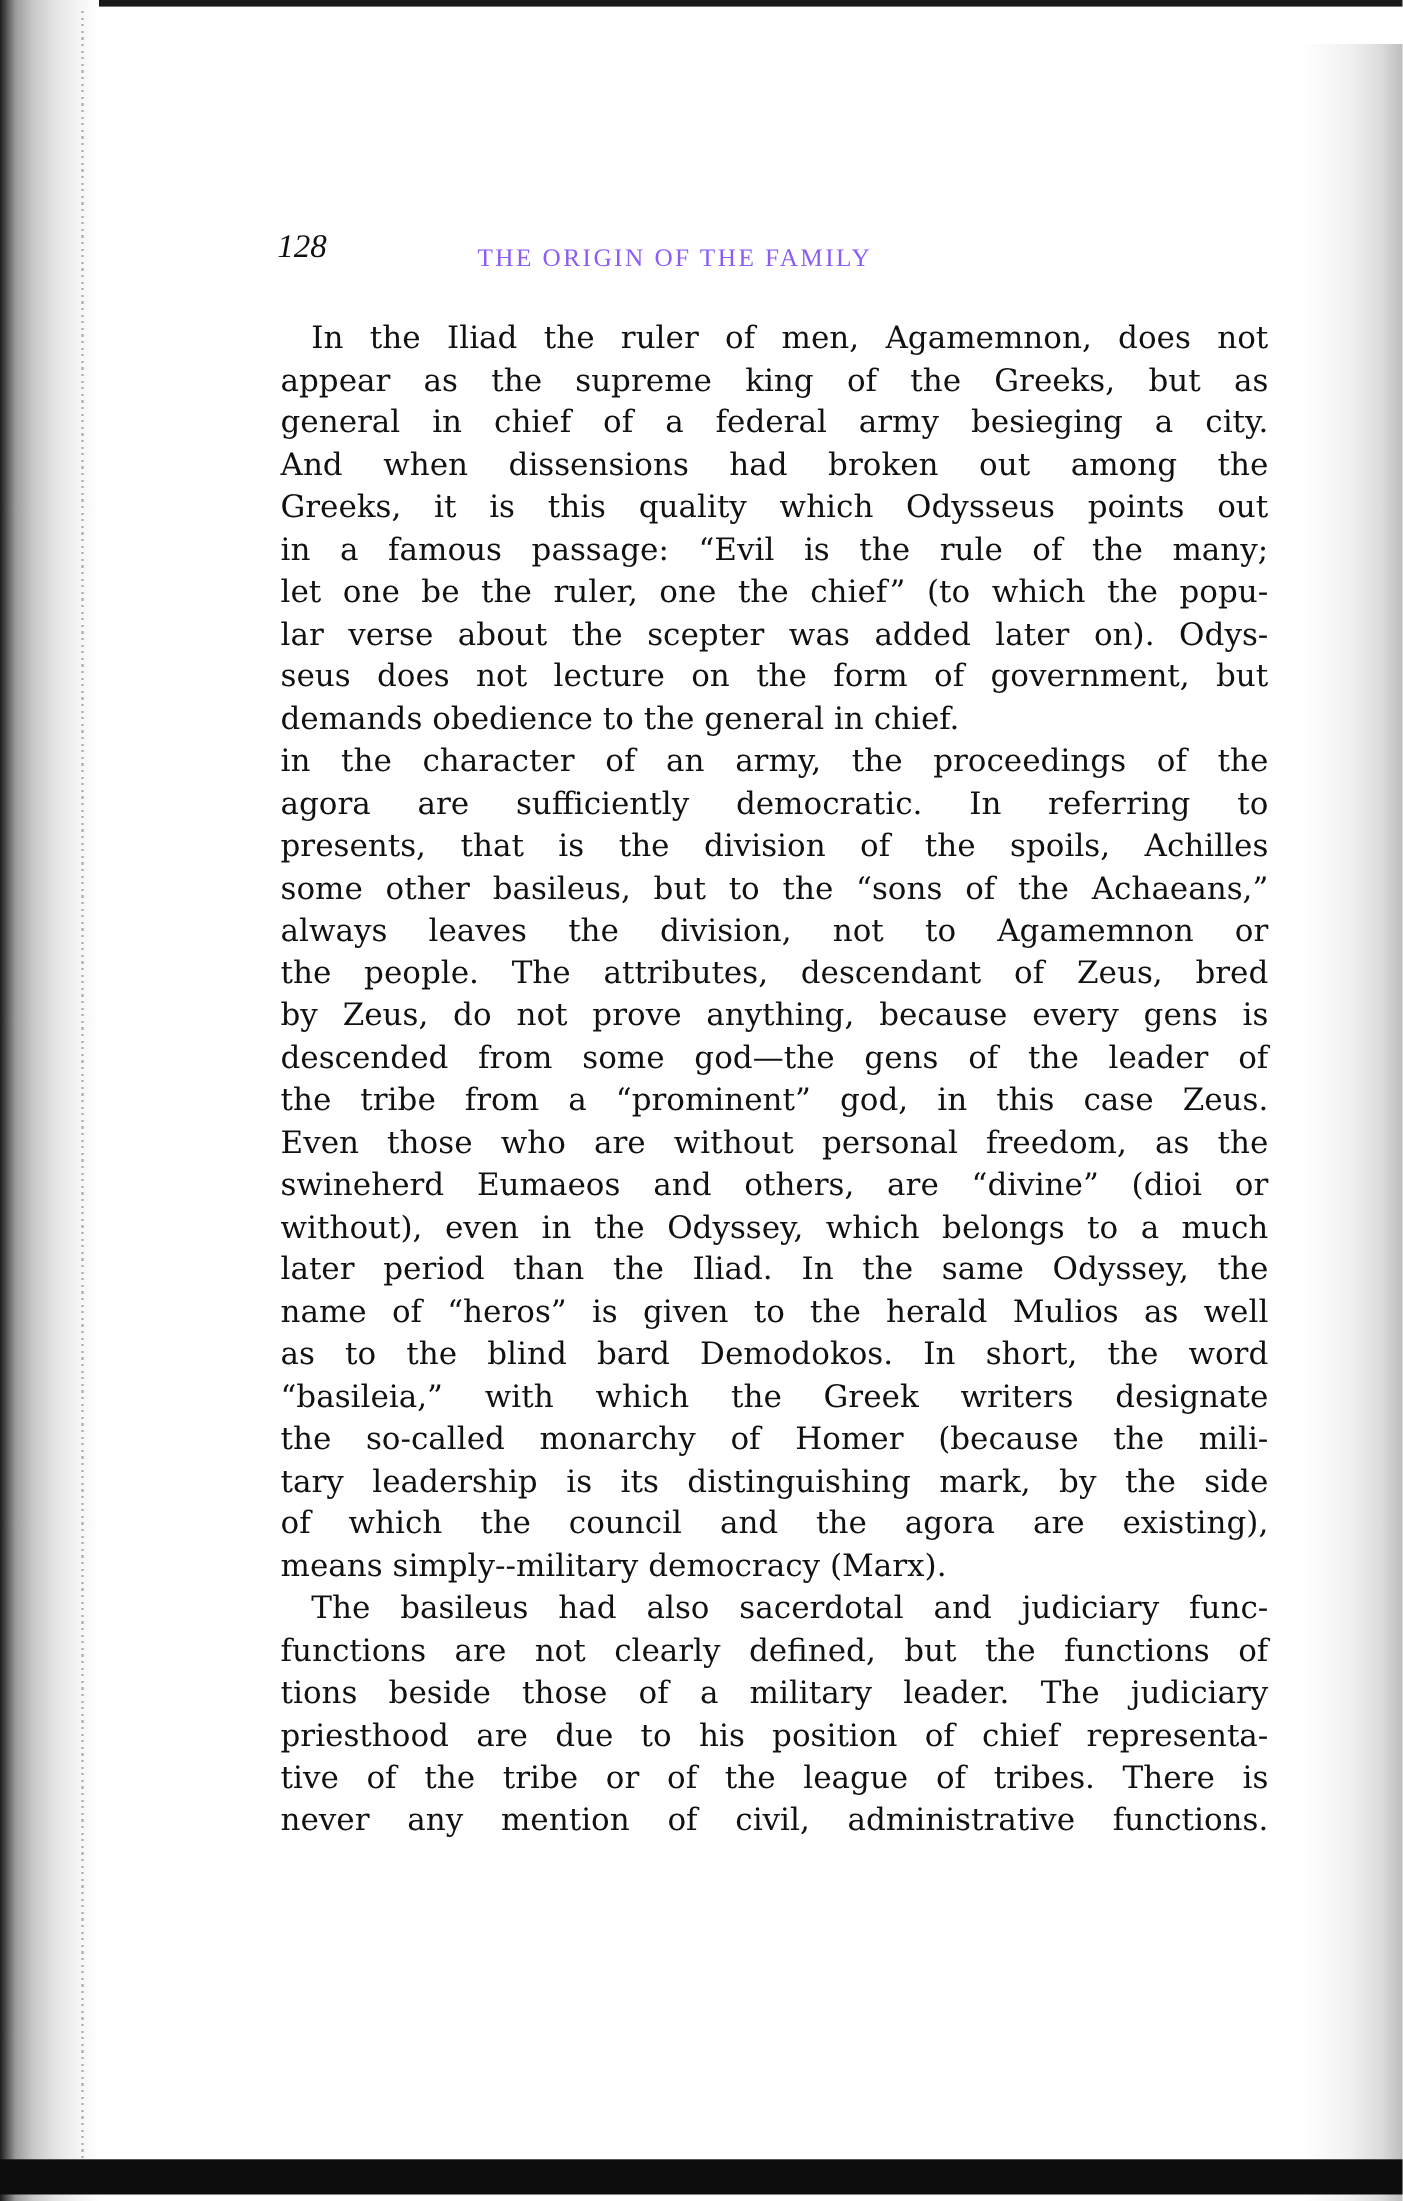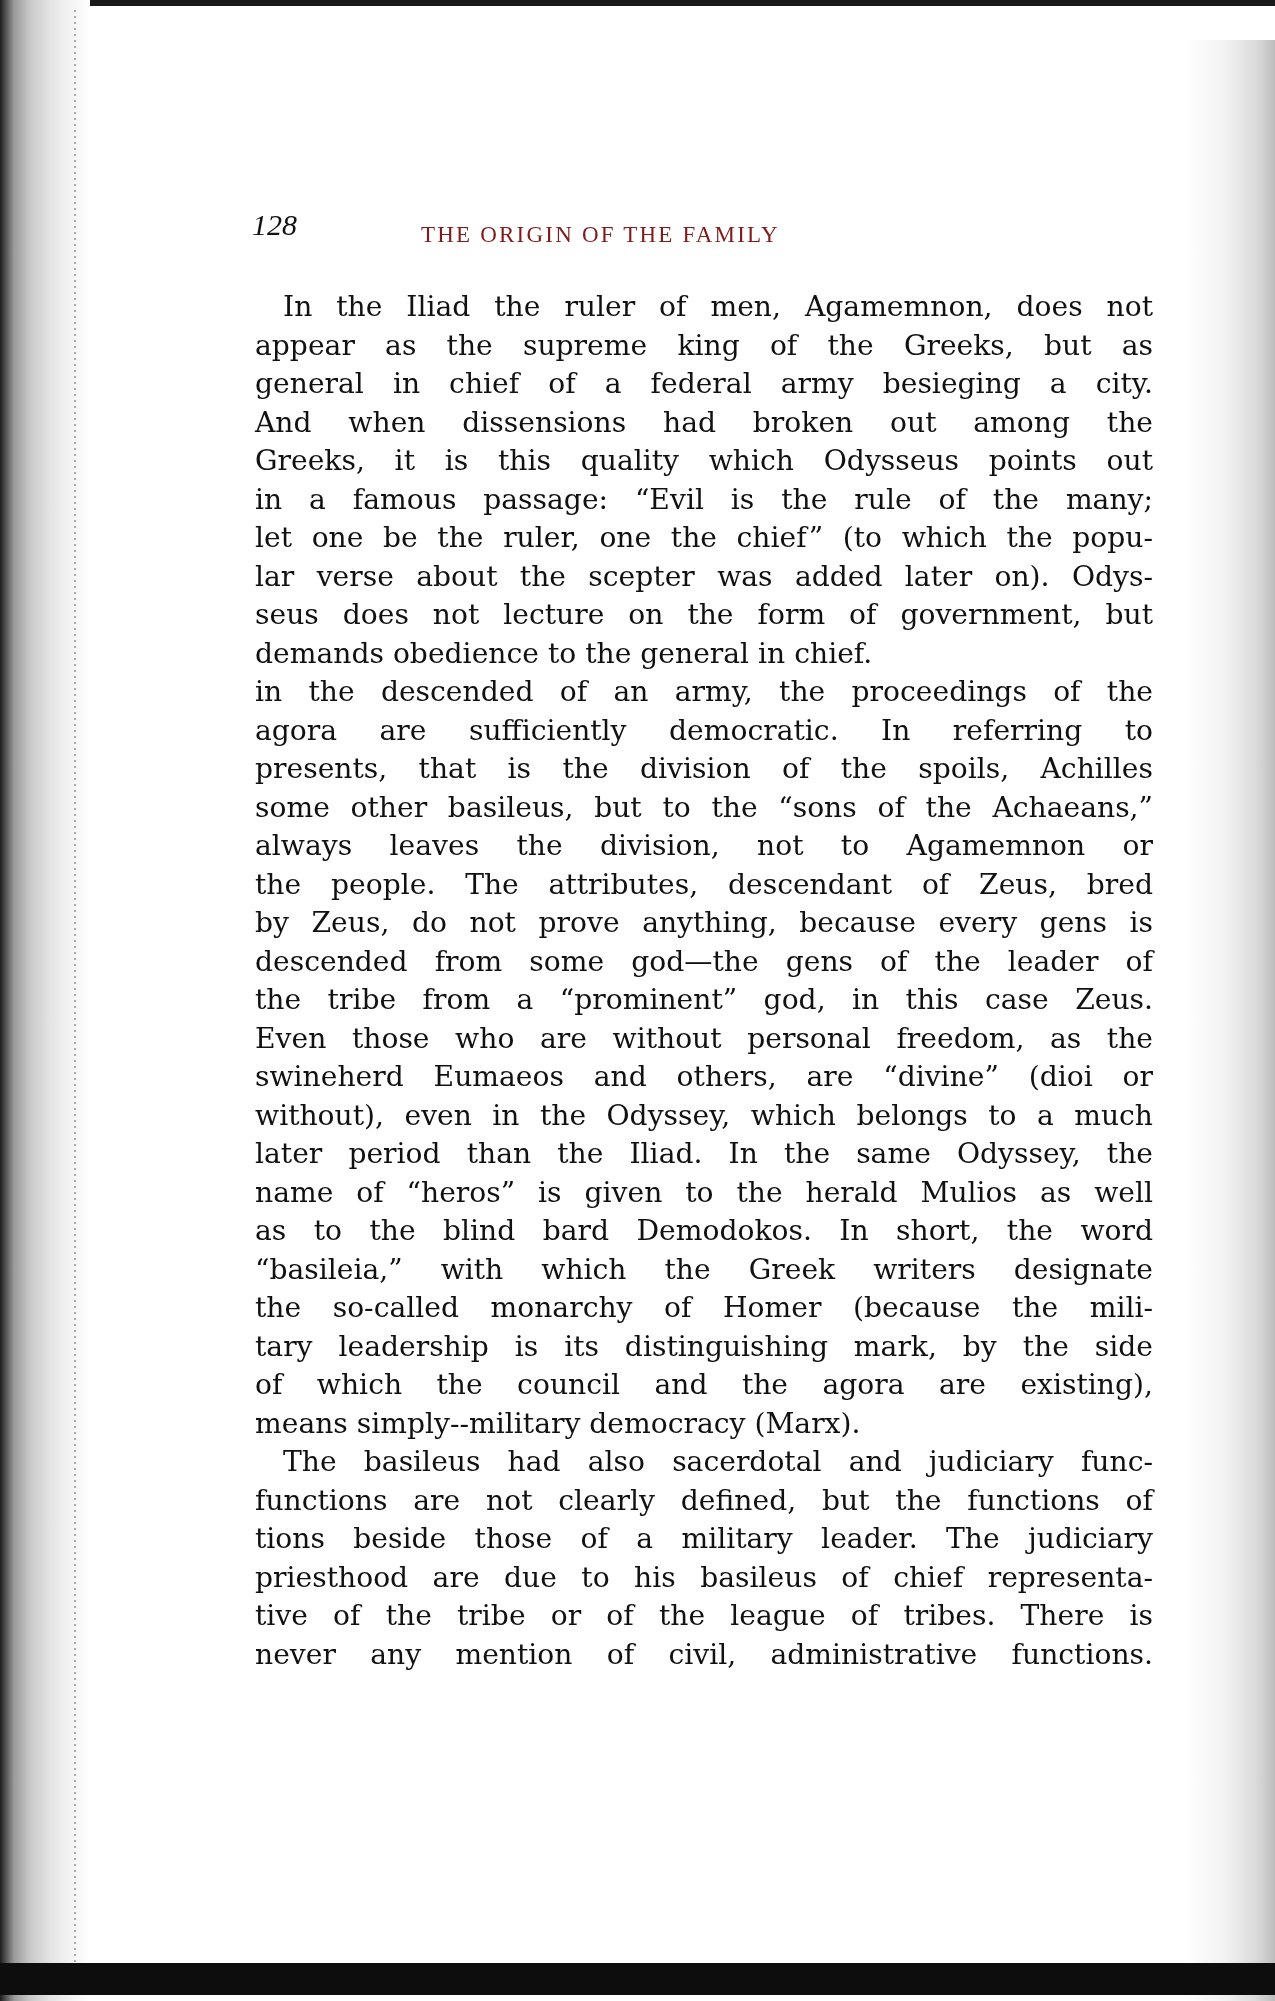--- a/index.html
+++ b/index.html
@@ -27,23 +27,23 @@
     }
     .bottom-band {
       position: absolute; left: 0; top: 1963px; width: 1275px; height: 32px;
       background: #0d0d0d;
     }
     .page-number {
       position: absolute; left: 252px; top: 208px;
       font-size: 30px; font-family: "Liberation Serif", serif; font-style: italic;
     }
     .running-head {
-      position: absolute; left: 421px; top: 222px;
+      position: absolute; left: 434px; top: 222px;
       font-size: 23px; letter-spacing: 2.2px; font-family: "Liberation Serif", serif;
-      color: #7f1d1d;
+      color: #8b5cf6;
     }
     .body-text {
       position: absolute; left: 255px; top: 288px; width: 898px;
       font-size: 28.2px; line-height: 38.5px;
     }
     .line {
       display: block; white-space: nowrap;
       text-align: justify; text-align-last: justify;
       height: 38.5px;
     }
@@ -70,21 +70,21 @@
     <span class="line">And when dissensions had broken out among the</span>
     <span class="line">Greeks, it is this quality which Odysseus points out</span>
     <span class="line">in a famous passage: “Evil is the rule of the many;</span>
     <span class="line">let one be the ruler, one the chief” (to which the popu-</span>
     <span class="line">lar verse about the scepter was added later on). Odys-</span>
     <span class="line">seus does not lecture on the form of government, but</span>
     <span class="line last">demands obedience to the general in chief.</span>
   </div>
 
   <div>
-    <span class="line">in the descended of an army, the proceedings of the</span>
+    <span class="line">in the character of an army, the proceedings of the</span>
     <span class="line">agora are sufficiently democratic. In referring to</span>
     <span class="line">presents, that is the division of the spoils, Achilles</span>
     <span class="line">some other basileus, but to the “sons of the Achaeans,”</span>
     <span class="line">always leaves the division, not to Agamemnon or</span>
     <span class="line">the people. The attributes, descendant of Zeus, bred</span>
     <span class="line">by Zeus, do not prove anything, because every gens is</span>
     <span class="line">descended from some god—the gens of the leader of</span>
     <span class="line">the tribe from a “prominent” god, in this case Zeus.</span>
     <span class="line">Even those who are without personal freedom, as the</span>
     <span class="line">swineherd Eumaeos and others, are “divine” (dioi or</span>
@@ -96,17 +96,17 @@
     <span class="line">the so-called monarchy of Homer (because the mili-</span>
     <span class="line">tary leadership is its distinguishing mark, by the side</span>
     <span class="line">of which the council and the agora are existing),</span>
     <span class="line last">means simply--military democracy (Marx).</span>
   </div>
 
   <div>
     <span class="line indent">The basileus had also sacerdotal and judiciary func-</span>
     <span class="line">functions are not clearly defined, but the functions of</span>
     <span class="line">tions beside those of a military leader. The judiciary</span>
-    <span class="line">priesthood are due to his basileus of chief representa-</span>
+    <span class="line">priesthood are due to his position of chief representa-</span>
     <span class="line">tive of the tribe or of the league of tribes. There is</span>
     <span class="line">never any mention of civil, administrative functions.</span>
   </div>
 </div>
 
 </body></html>

